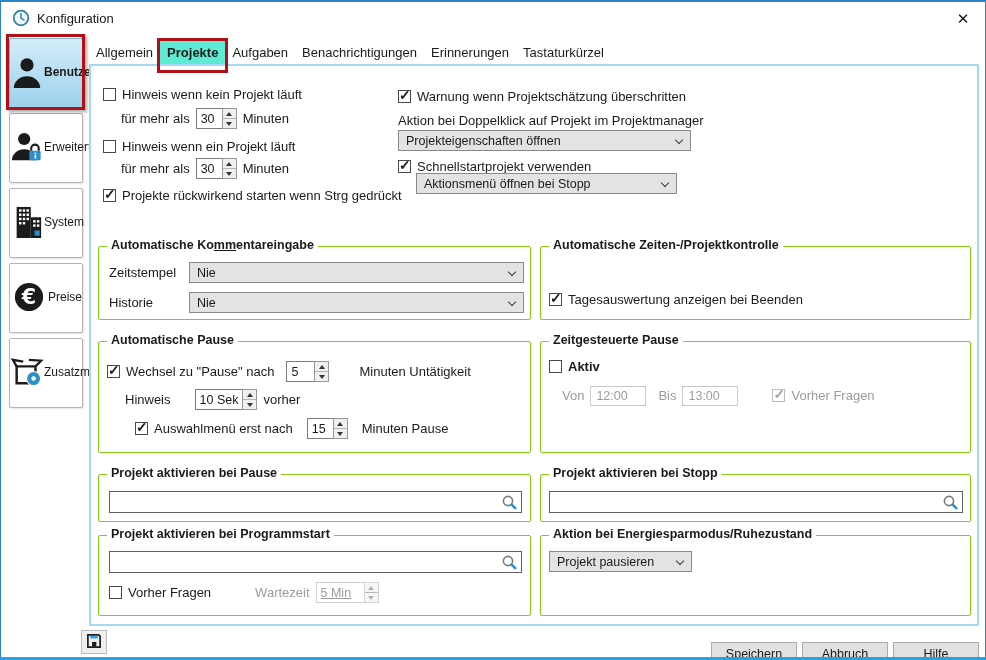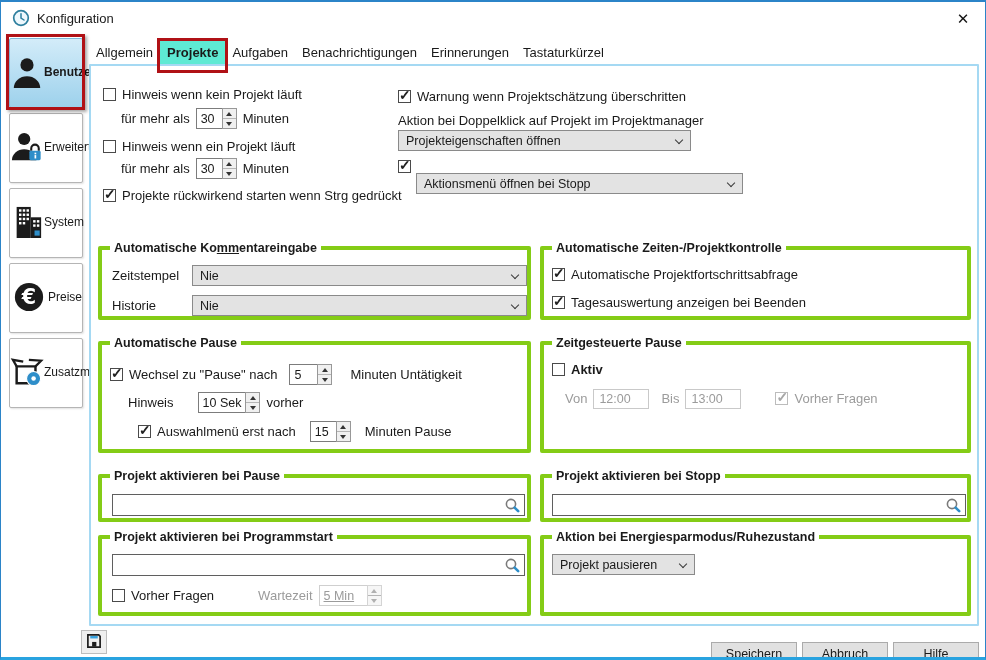--- a/index.html
+++ b/index.html
@@ -64,21 +64,21 @@
   .spin.disabled .tri-up { border-bottom-color: #b0b0b0; }
   .spin.disabled .tri-dn { border-top-color: #b0b0b0; }
 
   
   .combo { position: absolute; height: 21px; background: #e3e3e3; border: 1px solid #8a8a8a;
            display: flex; align-items: center; padding: 0 22px 0 7px; font-size: 12.5px; white-space: nowrap; }
   .chev { position: absolute; right: 8px; top: 6px; width: 6px; height: 6px;
           border-right: 1.5px solid #3a3a3a; border-bottom: 1.5px solid #3a3a3a; transform: rotate(45deg); }
 
   
-  .group { position: absolute; border: 4px solid #84cc16; border-radius: 2px; }
+  .group { position: absolute; border: 1px solid #84cc16; border-radius: 2px; }
   .legend { position: absolute; top: -9px; left: 8px; background: #fff; padding: 0 4px;
             font-size: 12.5px; font-weight: bold; white-space: nowrap; }
 
   
   .searchbox { position: absolute; height: 22px; background: #fff; border: 1px solid #5f5f5f; }
   .search-val { position: absolute; left: 5px; top: 3px; font-size: 12.5px; }
   .search-ico { position: absolute; right: 3px; top: 2px; }
 
   
   .time-input { width: 56px; height: 20px; border: 1px solid #c9c9c9; background: #fff; color: #9b9b9b;
@@ -257,22 +257,23 @@
     </div>
     <div class="row" style="left:307px;top:44px">
       <span class="lbl">Aktion bei Doppelklick auf Projekt im Projektmanager</span>
     </div>
     <div class="combo" style="left:307px;top:64px;width:293px">
       <span>Projekteigenschaften öffnen</span>
       <i class="chev"></i>
     </div>
     <div class="row" style="left:307px;top:90px">
       <span class="cb" data-checked="true"></span>
-    </div>
-    <div class="combo" style="left:325px;top:107px;width:327px">
+      <span class="lbl">Schnellstartprojekt verwenden</span>
+    </div>
+    <div class="combo" style="left:325px;top:107px;width:261px">
       <span>Aktionsmenü öffnen bei Stopp</span>
       <i class="chev"></i>
     </div>
 
     <div class="group" style="left:7px;top:180px;width:433px;height:74px">
       <span class="legend">Automatische Ko<u>mm</u>entareingabe</span>
       <div class="row" style="left:10px;top:15px">
         <span class="lbl">Zeitstempel</span>
       </div>
       <div class="combo" style="left:90px;top:15px;width:335px">
@@ -283,24 +284,20 @@
         <span class="lbl">Historie</span>
       </div>
       <div class="combo" style="left:90px;top:45px;width:335px">
         <span>Nie</span>
         <i class="chev"></i>
       </div>
     </div>
 
     <div class="group" style="left:449px;top:180px;width:431px;height:74px">
       <span class="legend">Automatische Zeiten-/Projektkontrolle</span>
-      <div class="row" style="left:8px;top:14px">
-        <span class="cb" data-checked="true"></span>
-        <span class="lbl">Automatische Projektfortschrittsabfrage</span>
-      </div>
       <div class="row" style="left:8px;top:42px">
         <span class="cb" data-checked="true"></span>
         <span class="lbl">Tagesauswertung anzeigen bei Beenden</span>
       </div>
     </div>
 
     <div class="group" style="left:7px;top:275px;width:433px;height:112px">
       <span class="legend">Automatische Pause</span>
       <div class="row" style="left:8px;top:19px">
         <span class="cb" data-checked="true"></span>
@@ -309,21 +306,21 @@
           <span class="spin-box" style="min-width:28px">5</span>
           <span class="spin-ud">
               <span class="ud">
                 <i class="tri-up"></i>
               </span>
               <span class="ud">
                 <i class="tri-dn"></i>
               </span>
             </span>
         </span>
-        <span class="lbl" style="margin-left:12px">Minuten Untätigkeit</span>
+        <span class="lbl" style="margin-left:24px">Minuten Untätigkeit</span>
       </div>
       <div class="row" style="left:26px;top:47px">
         <span class="lbl">Hinweis</span>
         <span class="spin" style="margin-left:18px">
           <span class="spin-box">10 Sek</span>
           <span class="spin-ud">
               <span class="ud">
                 <i class="tri-up"></i>
               </span>
               <span class="ud">

